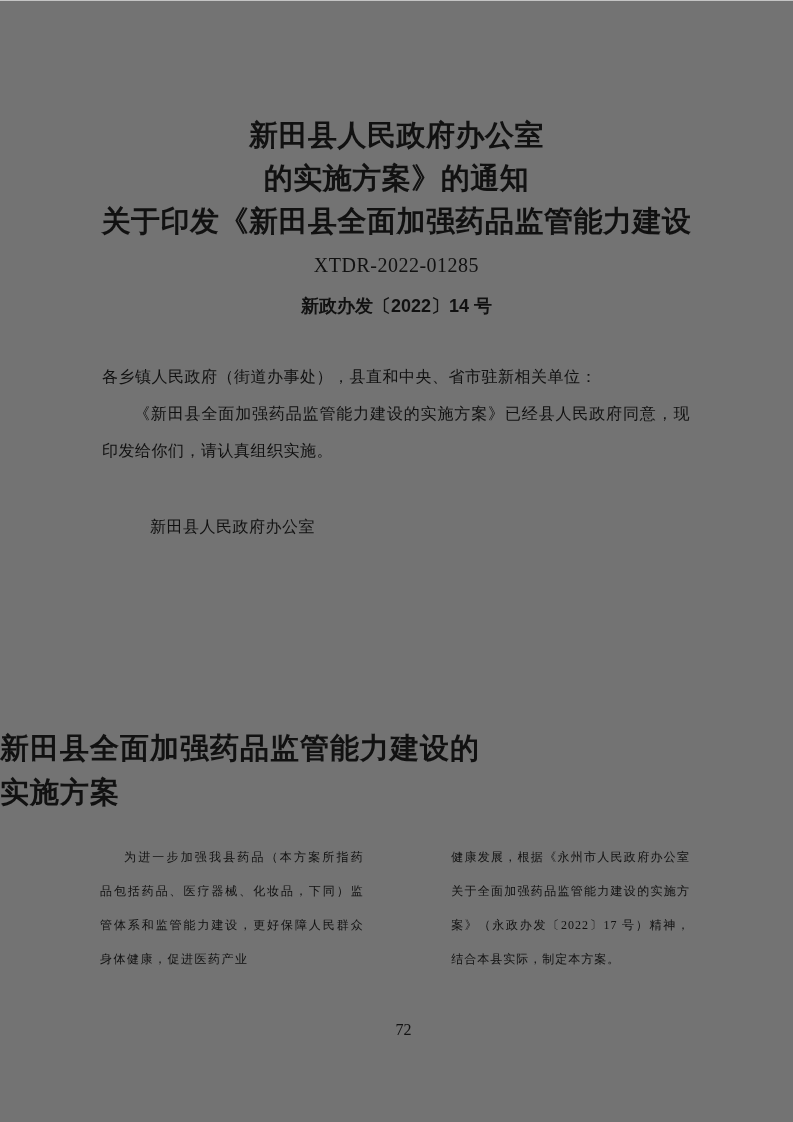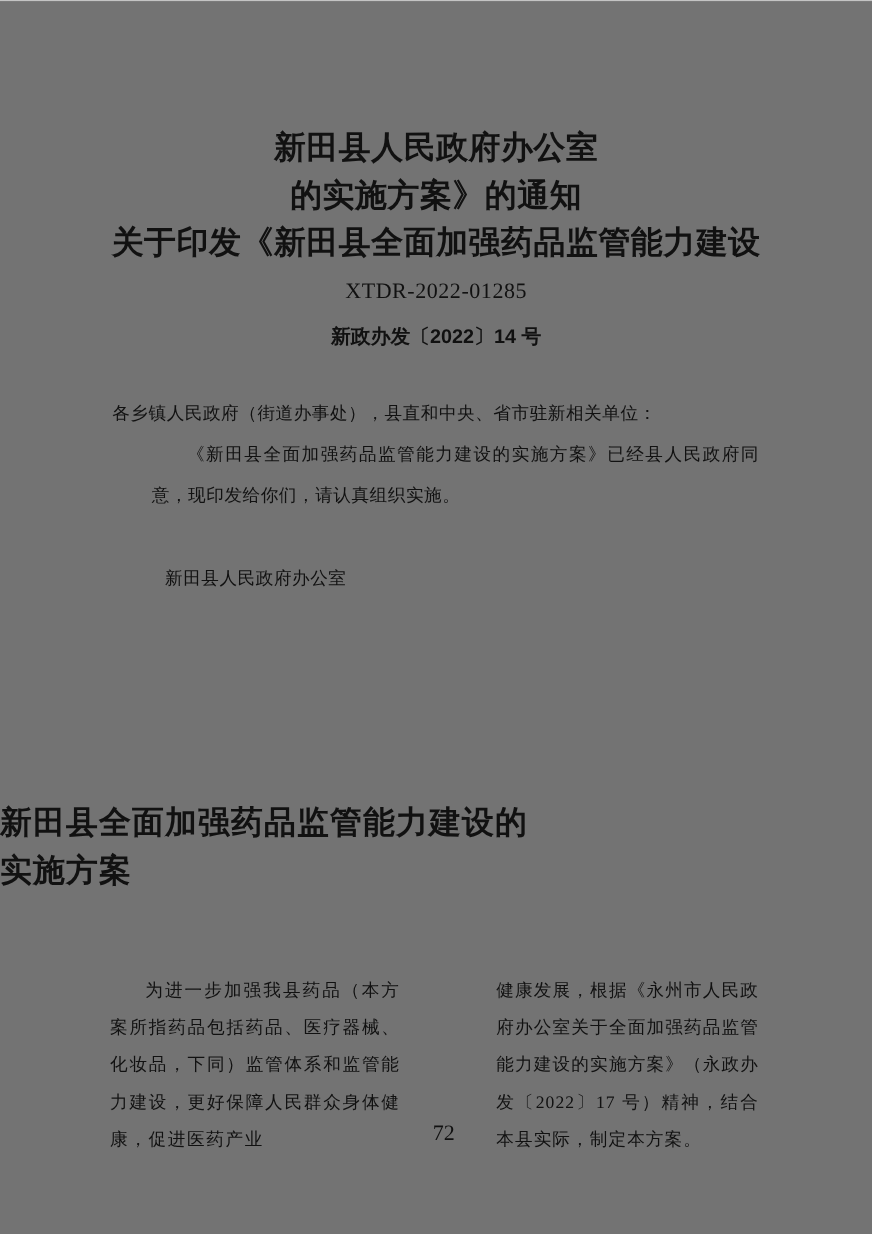--- a/index.html
+++ b/index.html
@@ -43,51 +43,51 @@
     font-size: 18px;
     line-height: 36px;
   }
   .notice-body {
     position: absolute; top: 358px; left: 102px; width: 588px;
     font-size: 16px;
     line-height: 37px;
     text-align: justify;
     letter-spacing: 0.5px;
   }
-  .notice-body .para { text-indent: 2em; margin-left: 36px; }
+  .notice-body .para { text-indent: 2em; }
   .signature {
     position: absolute; top: 510px; left: 150px;
     font-size: 16px;
     line-height: 33px;
     letter-spacing: 0.5px;
   }
   .plan-title {
     position: absolute; top: 726px; left: 0; right: 0;
     text-align: left;
     font-family: "Liberation Sans", "DejaVu Sans", sans-serif;
     font-weight: 700;
     font-size: 29px;
     line-height: 44px;
     letter-spacing: 1px;
   }
   .columns {
-    position: absolute; top: 884px; left: 100px; width: 590px;
+    position: absolute; top: 840px; left: 100px; width: 590px;
     display: flex;
-    font-size: 16px;
+    font-size: 12px;
     line-height: 34px;
     text-align: justify;
     gap: 37px;
   }
   .col-left  { width: 303px; letter-spacing: 1.5px; text-indent: 2em; }
   .col-gap   { width: 13px; flex: none; }
   .col-right { width: 274px; letter-spacing: 1px; }
   .page-number {
     position: absolute; top: 1020px; left: 0; right: 18px;
     text-align: center;
-    font-size: 20px;
+    font-size: 16px;
     line-height: 20px;
     padding-left: 32px;
   }
 </style>
 </head>
 <body>
 
 <div class="page">
   <div class="top-edge"></div>
 

